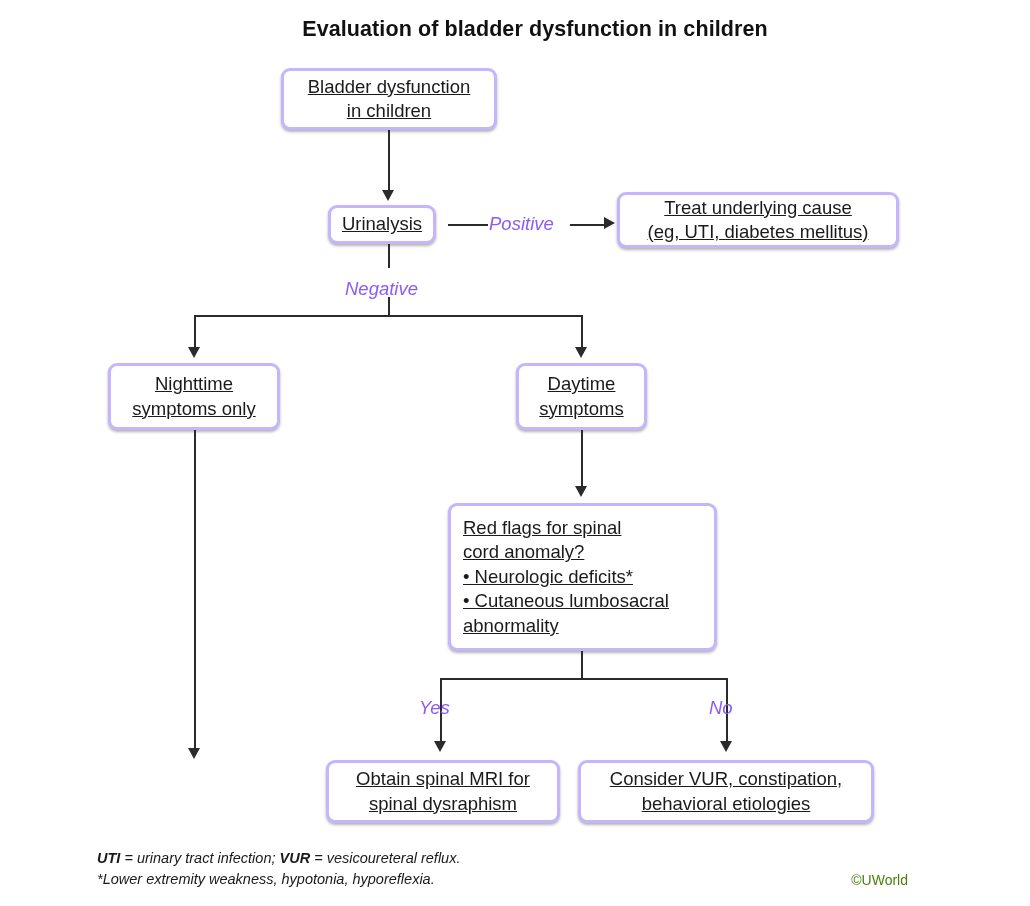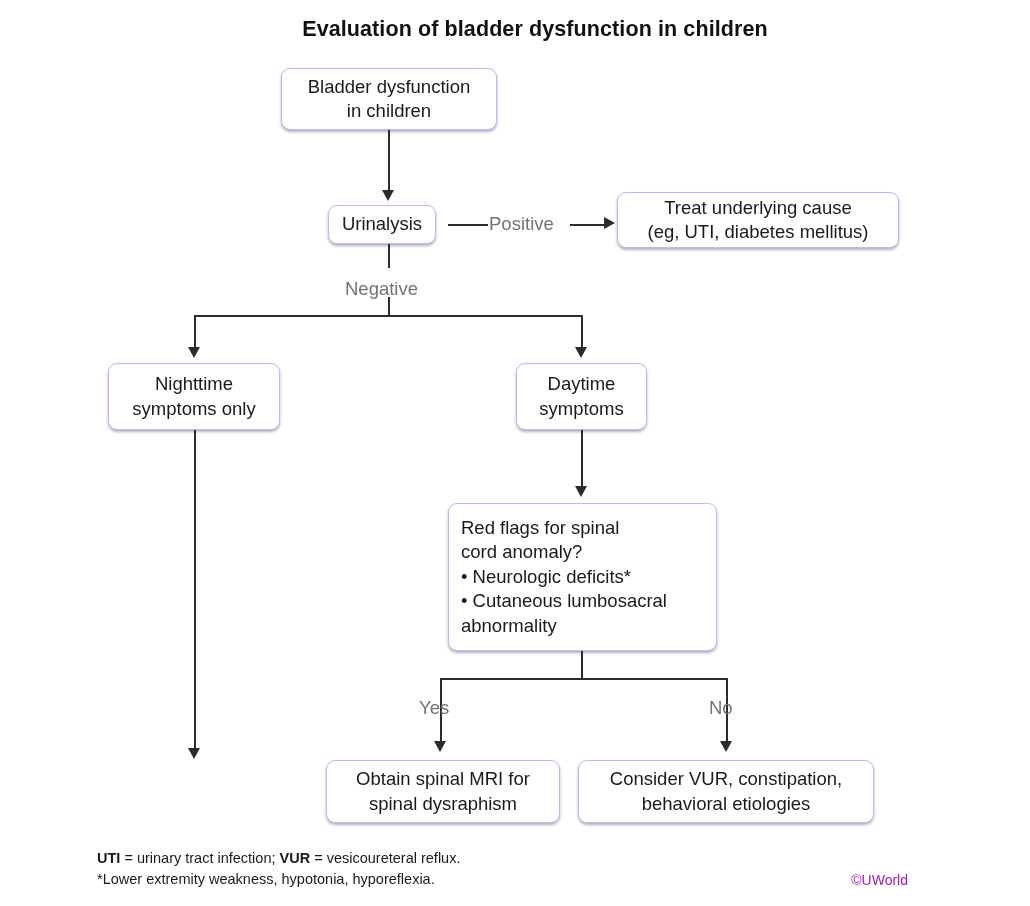--- a/index.html
+++ b/index.html
@@ -27,47 +27,49 @@
     font-size: 21.5px;
     font-weight: bold;
     letter-spacing: 0.1px;
     color: #111111;
     padding-left: 20px;
   }
   .node {
     position: absolute;
     box-sizing: border-box;
     background: #ffffff;
-    border: 1px solid #c4b5fd;
+    border: 3px solid #c4b5fd;
     border-radius: 9px;
     box-shadow: 0 2px 3px rgba(0,0,0,0.30);
     display: flex;
     align-items: center;
     justify-content: center;
     text-align: center;
     font-size: 18.5px;
     line-height: 1.32;
     color: #1a1a1a;
     padding: 4px 10px;
+    text-decoration: underline;
   }
   .node.left-align {
     justify-content: flex-start;
     text-align: left;
     align-items: center;
     padding: 6px 12px;
   }
   .node .txt {
     white-space: pre-line;
     width: 100%;
   }
   .edge-label {
     position: absolute;
     font-size: 18.5px;
-    color: #737373;
+    color: #8b5cf6;
     white-space: nowrap;
+    font-style: italic;
   }
   .vline {
     position: absolute;
     width: 0;
     border-left: 2px solid #2b2b2b;
   }
   .hline {
     position: absolute;
     height: 0;
     border-top: 2px solid #2b2b2b;
@@ -88,28 +90,29 @@
     border-bottom: 6.5px solid transparent;
     border-left: 11px solid #2b2b2b;
   }
   #footnotes {
     position: absolute;
     left: 97px;
     top: 848px;
     font-size: 14.5px;
     line-height: 1.45;
     color: #1a1a1a;
+    font-style: italic;
   }
   #footnotes b { font-weight: bold; }
   #copyright {
     position: absolute;
     right: 122px;
     top: 872px;
     font-size: 14px;
-    color: #a21caf;
+    color: #4d7c0f;
     white-space: nowrap;
   }
 </style>
 </head>
 <body>
 
 <div id="page">
 
   <div id="diagram-title">Evaluation of bladder dysfunction in children</div>
 

